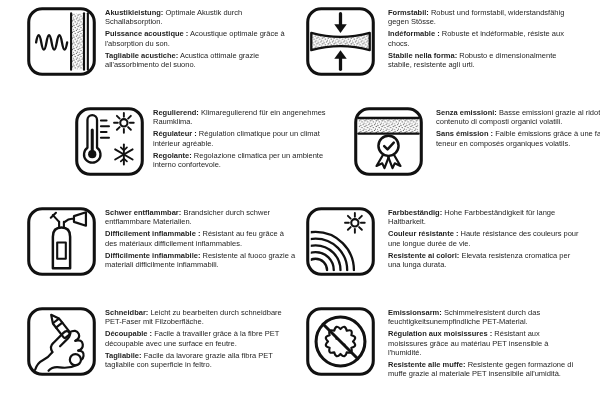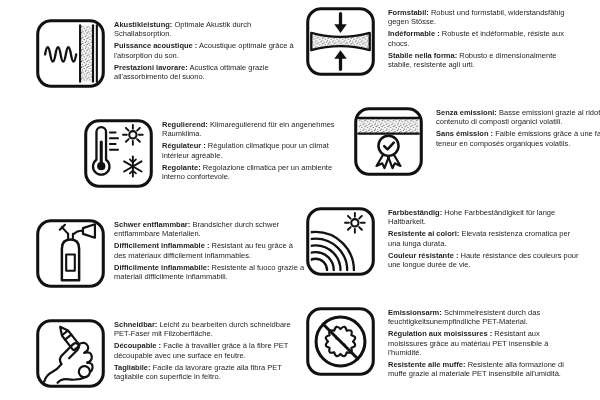--- a/index.html
+++ b/index.html
@@ -2,21 +2,21 @@
 <html lang="de"><head>
 <meta charset="utf-8">
 <style>
   html,body{margin:0;padding:0;}
   body{
     width:600px;height:400px;position:relative;overflow:hidden;
     background:#ffffff;color:#1f1f1f;
     font-family:"Liberation Sans", sans-serif;
   }
   .cell{position:absolute;display:flex;gap:9px;}
-  .colL{left:36px;margin-top:12px;}
+  .colL{left:27px;}
   .colR{left:306px;gap:13px;}
   .r0{top:7px;} .r1{top:107px;padding-left:48px;} .r2{top:207px;} .r3{top:307px;}
   .icon{width:69px;height:69px;flex:0 0 69px;}
   .icon svg{display:block;width:69px;height:69px;}
   .texts{width:192px;padding-top:1px;}
   .entry{margin:0 0 3px 0;font-size:7.5px;line-height:9.2px;}
   .lbl{font-weight:bold;}
   
   .art{stroke:#111;fill:none;stroke-linecap:round;stroke-linejoin:round;}
 </style>
@@ -40,21 +40,21 @@
       <path stroke-width="2.4" d="M9.5 37 q2.7 -15 5.4 0 q2.7 15 5.4 0 q2.7 -15 5.4 0 q2.7 15 5.4 0 q2.7 -15 5.4 0 q2.7 15 5.4 0"></path>
       <rect x="46.5" y="7" width="12.5" height="58" fill="url(#sp-a)" stroke="none"></rect>
       <line x1="46" y1="6.5" x2="46" y2="65.5" stroke-width="2.2"></line>
       <line x1="59.5" y1="6.5" x2="59.5" y2="65.5" stroke-width="2.2"></line>
       <line x1="63.5" y1="6.5" x2="63.5" y2="65.5" stroke-width="2.2"></line>
     </svg>
   </div>
   <div class="texts">
     <p class="entry"><span class="lbl">Akustikleistung:</span> <span>Optimale Akustik durch Schallabsorption.</span></p>
     <p class="entry"><span class="lbl">Puissance acoustique :</span> <span>Acoustique optimale grâce à l'absorption du son.</span></p>
-    <p class="entry"><span class="lbl">Prestazioni lavorare:</span> <span>Acustica ottimale grazie all'assorbimento del suono.</span></p>
+    <p class="entry"><span class="lbl">Tagliabile acustiche:</span> <span>Acustica ottimale grazie all'assorbimento del suono.</span></p>
   </div>
 </section>
 
 <section class="cell colR r0">
   <div class="icon">
     <svg viewBox="0 0 72 72" class="art">
       <defs>
         <pattern id="sp-b" width="6" height="6" patternUnits="userSpaceOnUse">
           <circle cx="1" cy="1.3" r="0.62" fill="#111" stroke="none"></circle>
             <circle cx="3.4" cy="0.6" r="0.5" fill="#111" stroke="none"></circle>
@@ -193,22 +193,22 @@
           <line x1="51" y1="22.8" x2="51" y2="26.8"></line>
         <line x1="55.4" y1="12.1" x2="58.3" y2="9.2"></line>
           <line x1="46.6" y1="21" x2="43.7" y2="23.8"></line>
         <line x1="55.4" y1="21" x2="58.3" y2="23.8"></line>
           <line x1="46.6" y1="12.1" x2="43.7" y2="9.2"></line>
       </g>
     </svg>
   </div>
   <div class="texts">
     <p class="entry"><span class="lbl">Farbbeständig:</span> <span>Hohe Farbbeständigkeit für lange Haltbarkeit.</span></p>
+    <p class="entry"><span class="lbl">Couleur résistante :</span> <span>Haute résistance des couleurs pour une longue durée de vie.</span></p>
     <p class="entry"><span class="lbl">Resistente ai colori:</span> <span>Elevata resistenza cromatica per una lunga durata.</span></p>
-    <p class="entry"><span class="lbl">Couleur résistante :</span> <span>Haute résistance des couleurs pour une longue durée de vie.</span></p>
   </div>
 </section>
 
 <section class="cell colL r3">
   <div class="icon">
     <svg viewBox="0 0 72 72" class="art">
       <rect x="1.8" y="1.8" width="68.4" height="68.4" rx="14" stroke-width="3.2"></rect>
       <g stroke-width="2.3">
         <g transform="rotate(-38 36 22)">
           <path d="M32 12.5 L36 4.5 L40 12.5"></path>
@@ -239,15 +239,15 @@
       <path stroke-width="2.2" d="M49 36 Q54.4 40.9 47.3 42.5 Q49.4 49.4 42.5 47.3 Q40.9 54.4 36 49 Q31.1 54.4 29.5 47.3 Q22.6 49.4 24.7 42.5 Q17.6 40.9 23 36 Q17.6 31.1 24.7 29.5 Q22.6 22.6 29.5 24.7 Q31.1 17.6 36 23 Q40.9 17.6 42.5 24.7 Q49.4 22.6 47.3 29.5 Q54.4 31.1 49 36 Z"></path>
       <circle cx="32" cy="33" r="1.3" fill="#111" stroke="none"></circle>
       <circle cx="40" cy="39.5" r="1.3" fill="#111" stroke="none"></circle>
       <circle cx="36" cy="36" r="25.5" stroke-width="3.2"></circle>
       <line x1="18" y1="18" x2="54" y2="54" stroke-width="3.2"></line>
     </svg>
   </div>
   <div class="texts">
     <p class="entry"><span class="lbl">Emissionsarm:</span> <span>Schimmelresistent durch das feuchtigkeitsunempfindliche PET-Material.</span></p>
     <p class="entry"><span class="lbl">Régulation aux moisissures :</span> <span>Résistant aux moisissures grâce au matériau PET insensible à l'humidité.</span></p>
-    <p class="entry"><span class="lbl">Resistente alle muffe:</span> <span>Resistente alla formazione di muffe grazie al materiale PET insensibile all'umidità.</span></p>
+    <p class="entry"><span class="lbl">Resistente alle muffe:</span> <span>Resistente gegen formazione di muffe grazie al materiale PET insensibile all'umidità.</span></p>
   </div>
 </section>
 
 </body></html>

